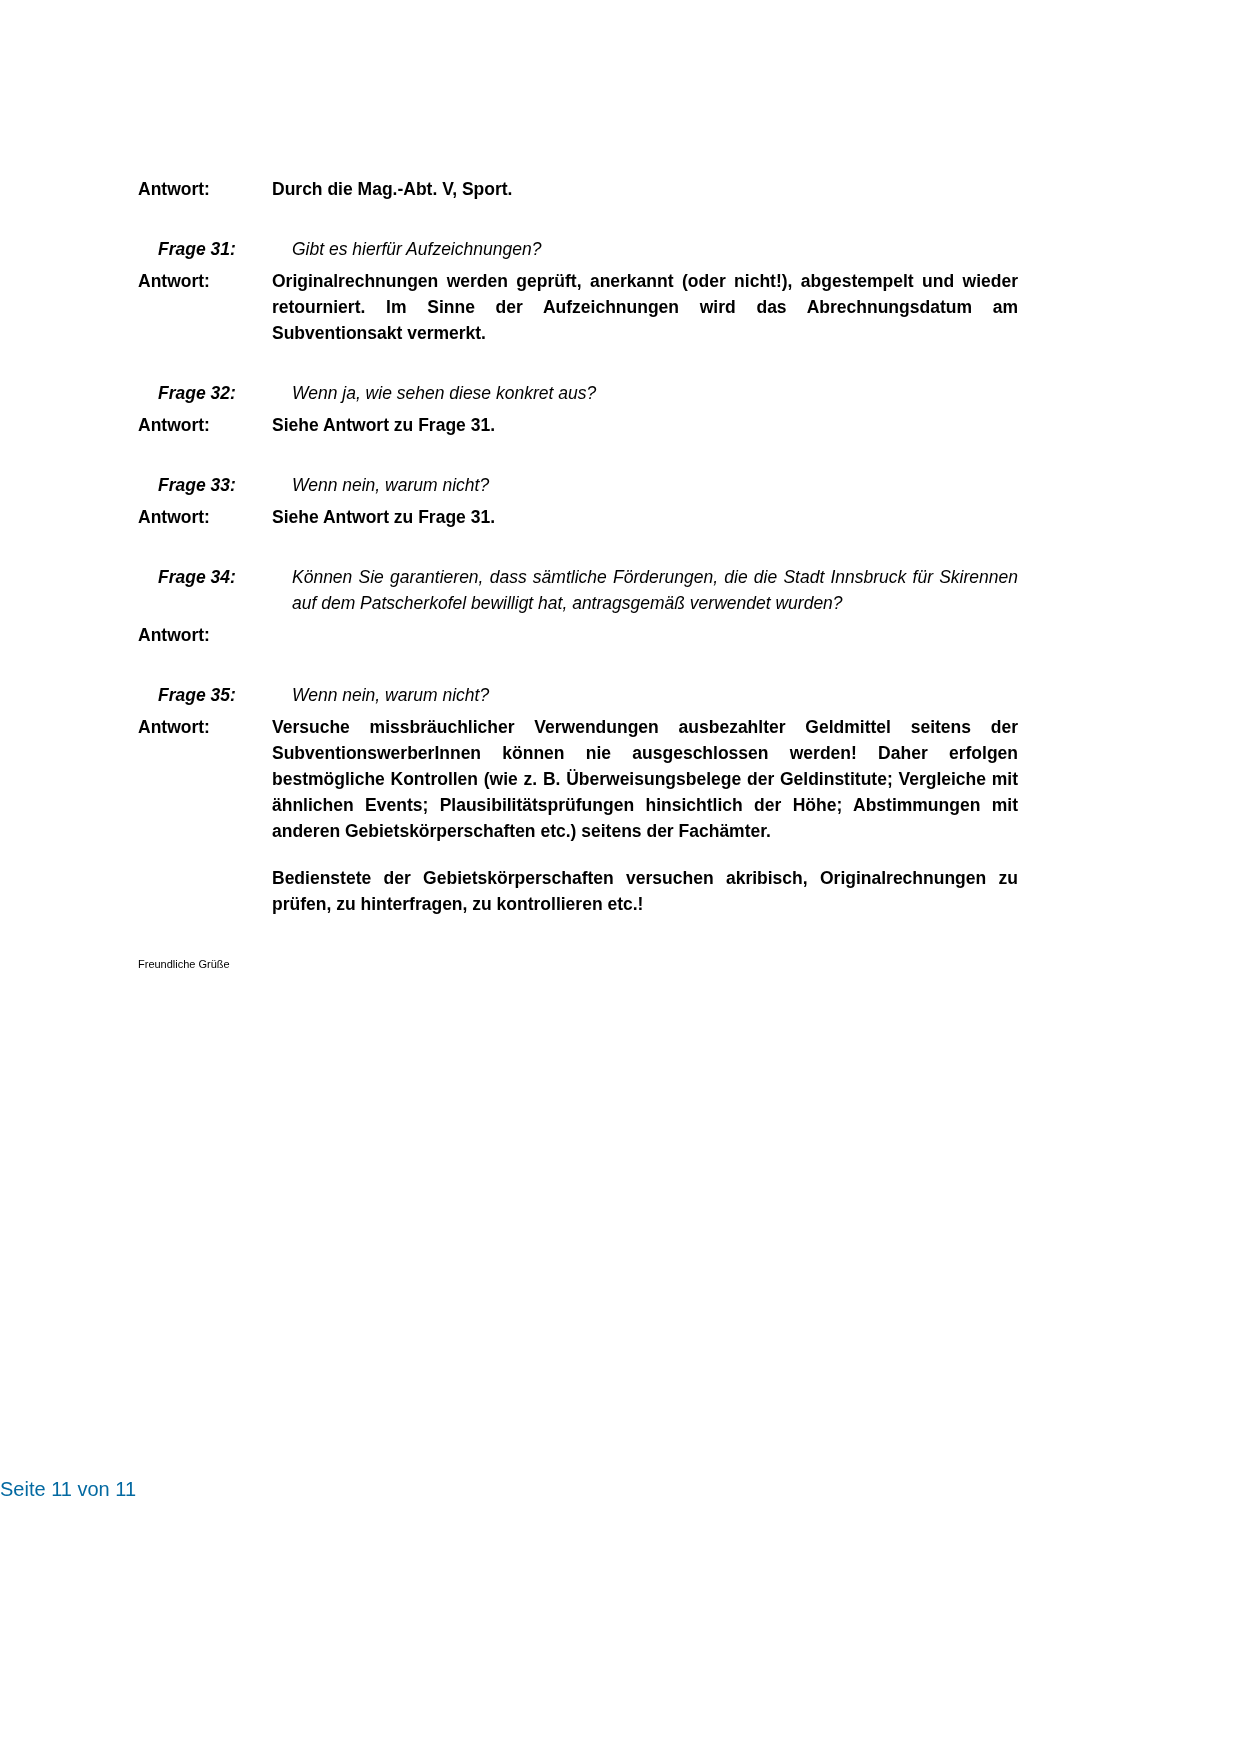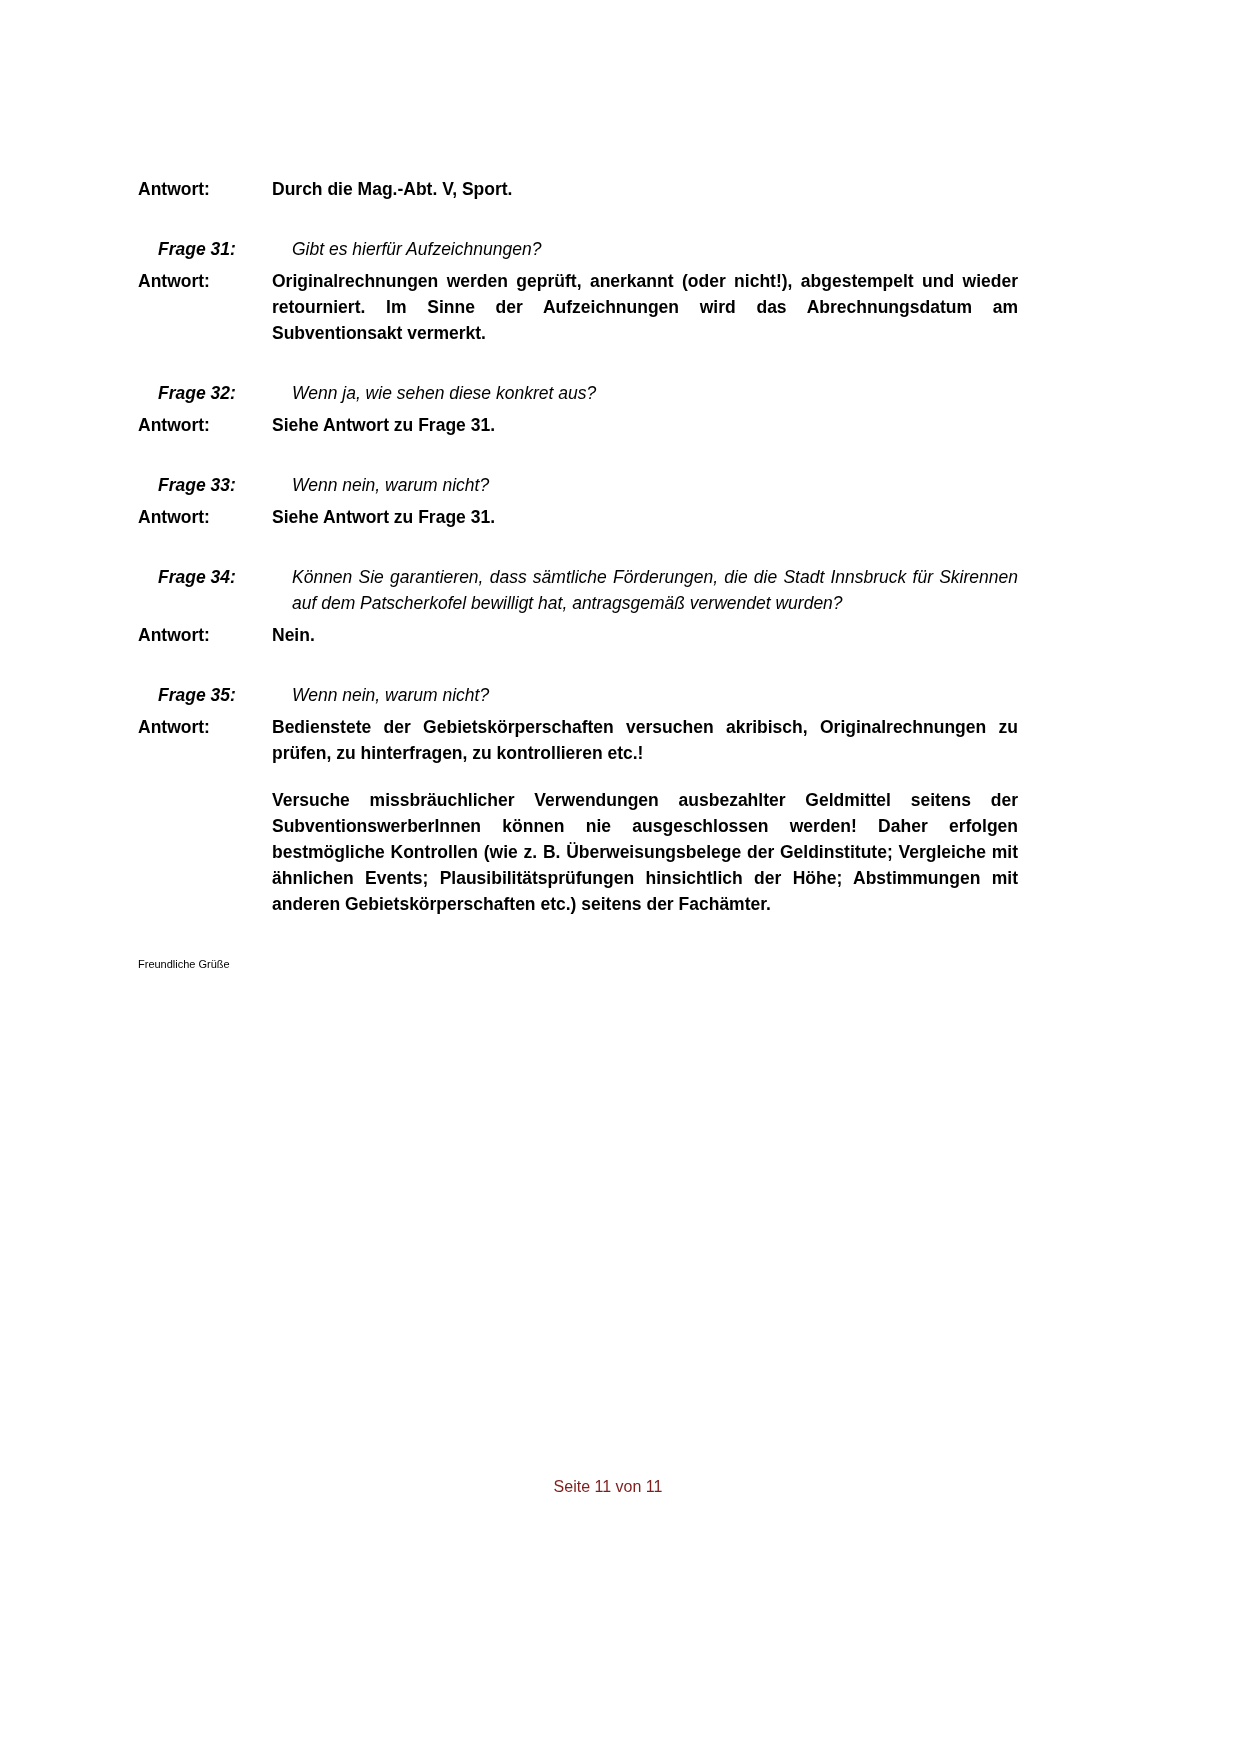--- a/index.html
+++ b/index.html
@@ -76,23 +76,22 @@
   .signature sup {
     font-size: 11px;
     vertical-align: super;
     line-height: 0;
   }
   .footer {
     position: absolute;
     left: 0;
     right: 0;
     top: 1478px;
-    text-align: center;
-    font-size: 16px;
-    color: #7f1d1d;
+    font-size: 20px;
+    color: #0369a1;
   }
 </style>
 </head>
 <body>
 
 <div class="page">
   <div class="content">
 
     <div class="qa-block">
       <div class="row">
@@ -142,36 +141,33 @@
       </div>
     </div>
 
     <div class="qa-block">
       <div class="row">
         <div class="label q">Frage 34:</div>
         <div class="text q">Können Sie garantieren, dass sämtliche Förderungen, die die Stadt Innsbruck für Skirennen auf dem Patscherkofel bewilligt hat, antragsgemäß verwendet wurden?</div>
       </div>
       <div class="row">
         <div class="label a">Antwort:</div>
-        <div class="text a">
-          <p>Nein.</p>
-        </div>
       </div>
     </div>
 
     <div class="qa-block">
       <div class="row">
         <div class="label q">Frage 35:</div>
         <div class="text q">Wenn nein, warum nicht?</div>
       </div>
       <div class="row">
         <div class="label a">Antwort:</div>
         <div class="text a">
+          <p>Versuche missbräuchlicher Verwendungen ausbezahlter Geldmittel seitens der SubventionswerberInnen können nie ausgeschlossen werden! Daher erfolgen bestmögliche Kontrollen (wie z. B. Überweisungsbelege der Geldinstitute; Vergleiche mit ähnlichen Events; Plausibilitätsprüfungen hinsichtlich der Höhe; Abstimmungen mit anderen Gebietskörperschaften etc.) seitens der Fachämter.</p>
           <p>Bedienstete der Gebietskörperschaften versuchen akribisch, Originalrechnungen zu prüfen, zu hinterfragen, zu kontrollieren etc.!</p>
-          <p>Versuche missbräuchlicher Verwendungen ausbezahlter Geldmittel seitens der SubventionswerberInnen können nie ausgeschlossen werden! Daher erfolgen bestmögliche Kontrollen (wie z. B. Überweisungsbelege der Geldinstitute; Vergleiche mit ähnlichen Events; Plausibilitätsprüfungen hinsichtlich der Höhe; Abstimmungen mit anderen Gebietskörperschaften etc.) seitens der Fachämter.</p>
         </div>
       </div>
     </div>
 
     <div class="closing">Freundliche Grüße</div>
 
 
   </div>
 
   <div class="footer">Seite 11 von 11</div>

